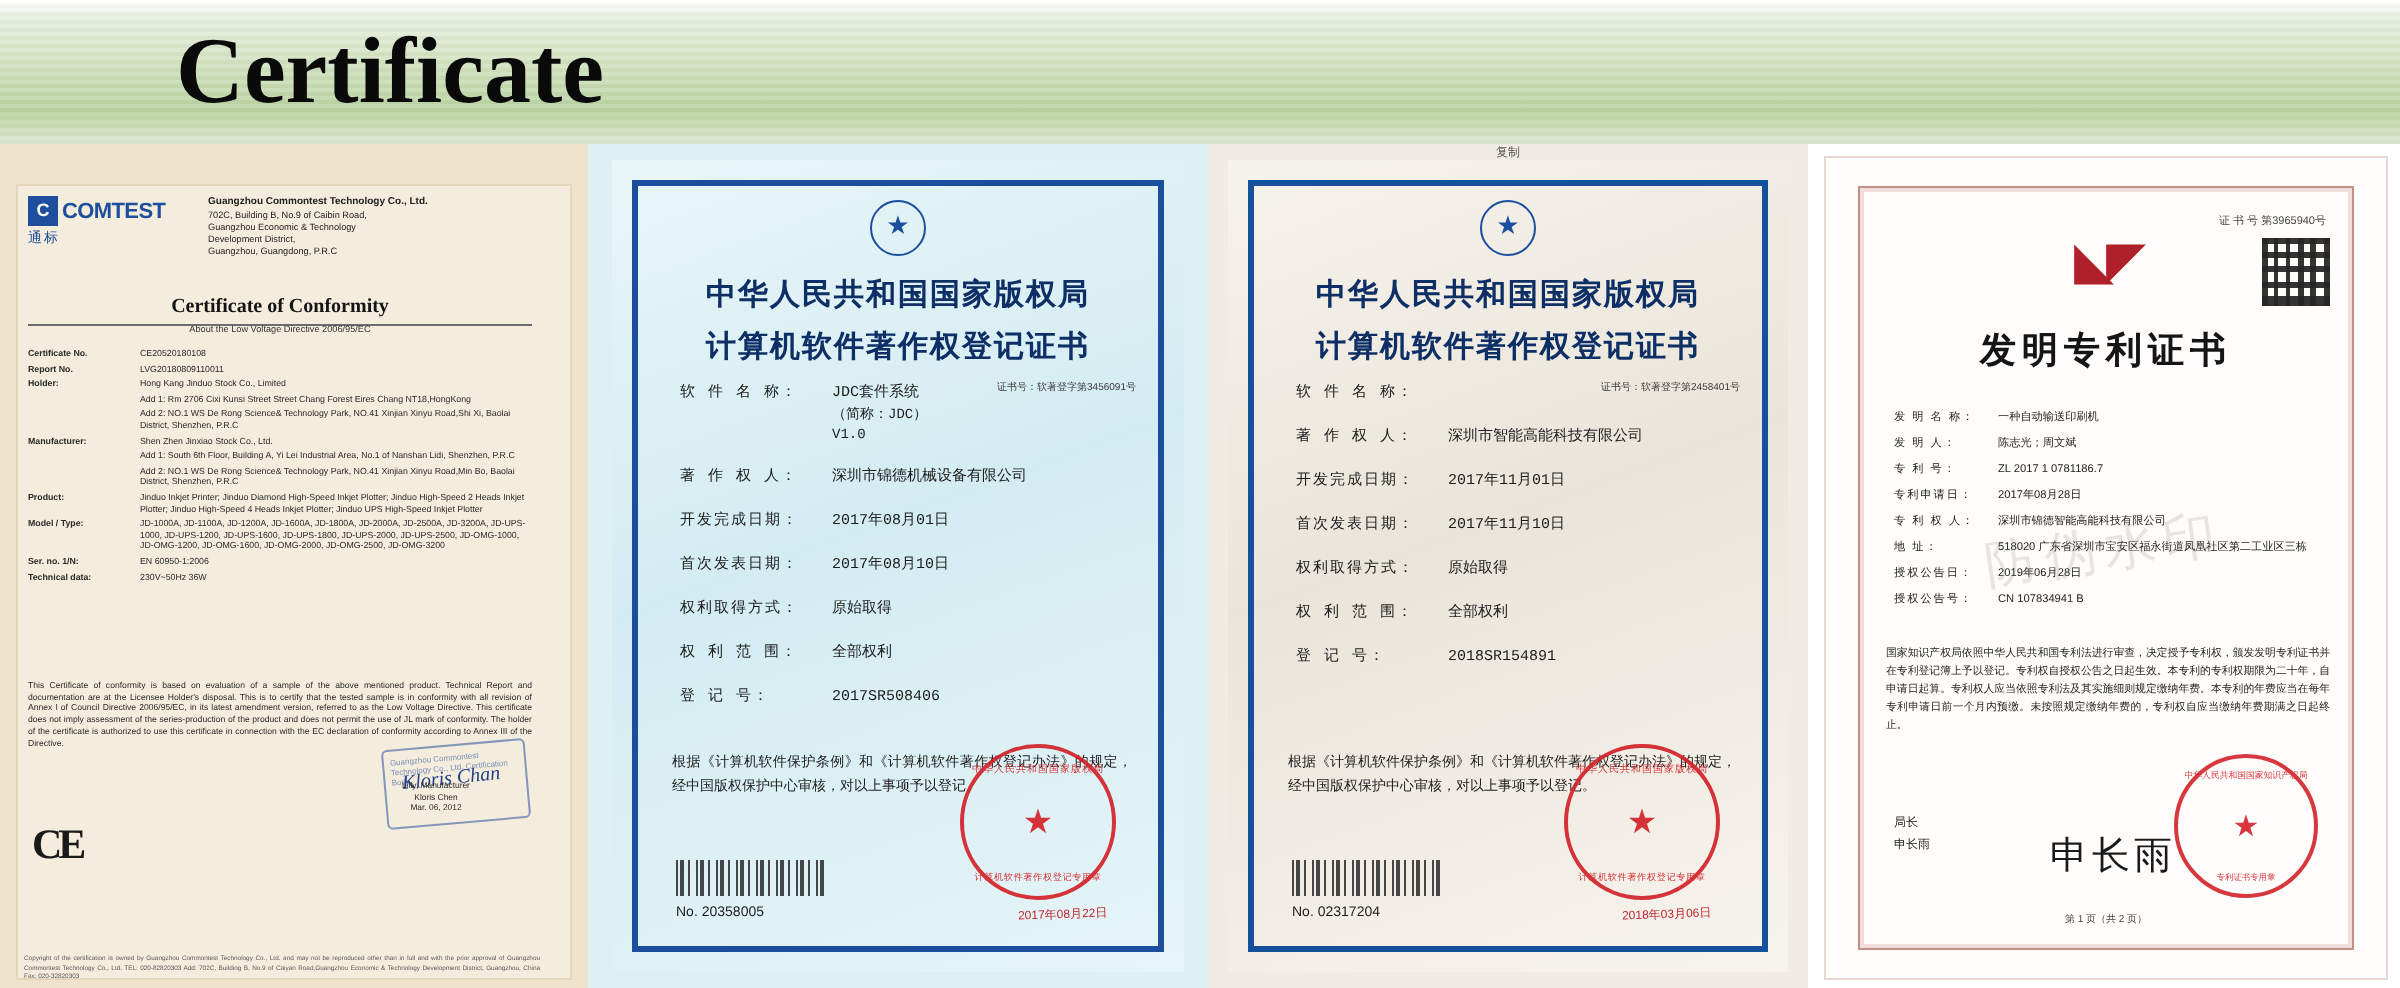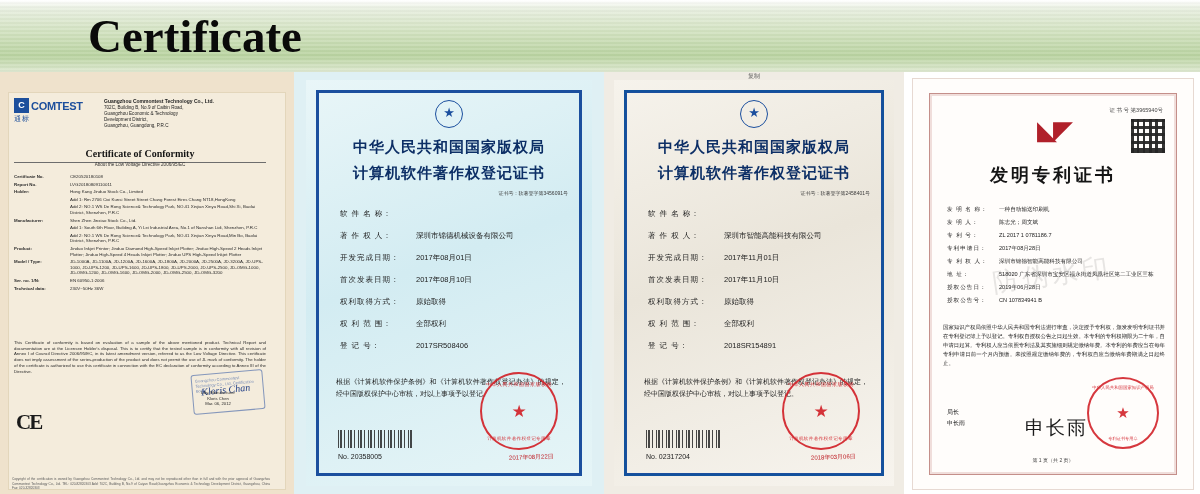--- a/index.html
+++ b/index.html
@@ -294,22 +294,23 @@
   .cn-certno {
     position: absolute;
     right: 24px;
     top: 110px;
     font-size: 5px;
     color: #3a3a3a;
   }
   .cn-fields {
     position: absolute;
     left: 34px;
-    top: 128px;
+    top: 112px;
     right: 26px;
+    font-family: Liberation Mono, monospace;
   }
   .cn-row {
     display: flex;
     align-items: flex-start;
     margin-bottom: 11px;
     font-size: 7.5px;
     line-height: 11px;
     color: #1c1c1c;
   }
   .cn-row .k {
@@ -646,20 +647,25 @@
         <div class="cn-emblem">★</div>
         <div class="cn-t1">中华人民共和国国家版权局</div>
         <div class="cn-t2">计算机软件著作权登记证书</div>
         <div class="cn-certno">
           <span>证书号：</span><span>软著登字第3456091号</span>
         </div>
 
         <div class="cn-fields">
           <div class="cn-row">
             <div class="k">软 件 名 称：</div>
+            <div class="v">
+              <span>JDC套件系统</span>
+              <span class="sub">（简称：JDC）</span>
+              <span class="sub">V1.0</span>
+            </div>
           </div>
           <div class="cn-row">
             <div class="k">著 作 权 人：</div>
             <div class="v">深圳市锦德机械设备有限公司</div>
           </div>
           <div class="cn-row">
             <div class="k">开发完成日期：</div>
             <div class="v">2017年08月01日</div>
           </div>
           <div class="cn-row">

